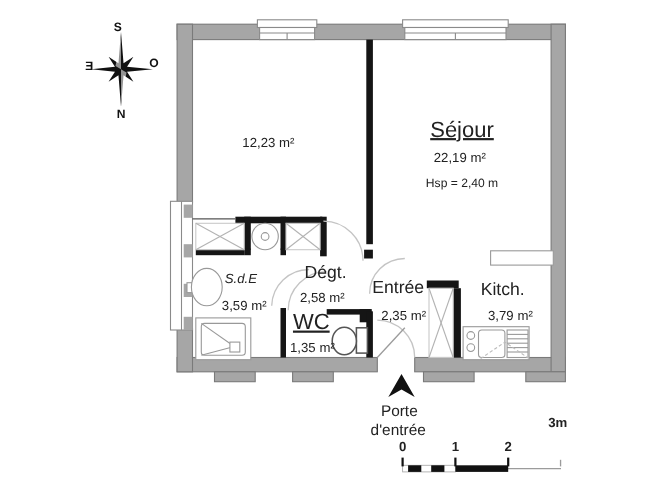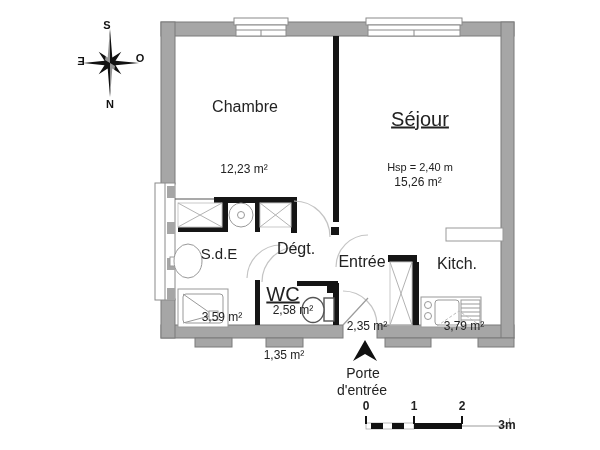--- a/index.html
+++ b/index.html
@@ -3,22 +3,22 @@
 <meta charset="utf-8">
 <style>
   html,body{margin:0;padding:0;background:#fff;}
   #stage{position:relative;width:600px;height:450px;background:#ffffff;overflow:hidden;
          font-family:"Liberation Sans", sans-serif;}
   #plan-svg{position:absolute;left:0;top:0;width:600px;height:450px;}
   .lbl{position:absolute;transform:translate(-50%,-50%);color:#222;white-space:nowrap;
        font-family:"Liberation Sans", sans-serif;}
   .room-name{font-size:16px;}
   .room-name.big{font-size:20px;text-decoration:underline;}
-  .room-name.small{font-size:15px;}
-  .room-area{font-size:12px;margin-top:39px;}
+  .room-name.small{font-size:12px;font-style:italic;}
+  .room-area{font-size:12px;}
   .hsp{font-size:11px;}
   .porte{font-size:14px;}
   .scale-num{font-size:12px;font-weight:bold;}
   .compass-letter{font-size:11px;font-weight:bold;color:#111;}
   .mirrored{transform:translate(-50%,-50%) scaleX(-1);}
 </style>
 </head>
 <body>
 
 <div id="stage">
@@ -159,25 +159,24 @@
       <rect x="461" y="416" width="2" height="8" fill="#111"></rect>
       <rect x="509" y="418" width="1.2" height="6" fill="#9b9b9b"></rect>
     </g>
   </svg>
 
   <div class="lbl compass-letter" style="left:107px;top:25px">S</div>
   <div class="lbl compass-letter" style="left:110px;top:104px">N</div>
   <div class="lbl compass-letter" style="left:140px;top:58px">O</div>
   <div class="lbl compass-letter mirrored" style="left:81px;top:61px">E</div>
 
-  <div class="lbl room-name" style="left:245px;top:107px">Chambre</div>
   <div class="lbl room-area" style="left:244px;top:130px">12,23 m²</div>
 
   <div class="lbl room-name big" style="left:420px;top:119px">Séjour</div>
-  <div class="lbl room-area" style="left:418px;top:143px">15,26 m²</div>
+  <div class="lbl room-area" style="left:418px;top:143px">22,19 m²</div>
   <div class="lbl hsp" style="left:420px;top:167px">Hsp = 2,40 m</div>
 
   <div class="lbl room-name small" style="left:219px;top:253px">S.d.E</div>
   <div class="lbl room-area" style="left:222px;top:278px">3,59 m²</div>
 
   <div class="lbl room-name" style="left:296px;top:249px">Dégt.</div>
   <div class="lbl room-area" style="left:293px;top:271px">2,58 m²</div>
 
   <div class="lbl room-name big" style="left:283px;top:294px">WC</div>
   <div class="lbl room-area" style="left:284px;top:316px">1,35 m²</div>
@@ -187,15 +186,15 @@
 
   <div class="lbl room-name" style="left:457px;top:264px">Kitch.</div>
   <div class="lbl room-area" style="left:464px;top:287px">3,79 m²</div>
 
   <div class="lbl porte" style="left:363px;top:373px">Porte</div>
   <div class="lbl porte" style="left:362px;top:390px">d'entrée</div>
 
   <div class="lbl scale-num" style="left:366px;top:406px">0</div>
   <div class="lbl scale-num" style="left:414px;top:406px">1</div>
   <div class="lbl scale-num" style="left:462px;top:406px">2</div>
-  <div class="lbl scale-num" style="left:507px;top:425px">3m</div>
+  <div class="lbl scale-num" style="left:507px;top:384px">3m</div>
 
 </div>
 
 </body></html>

